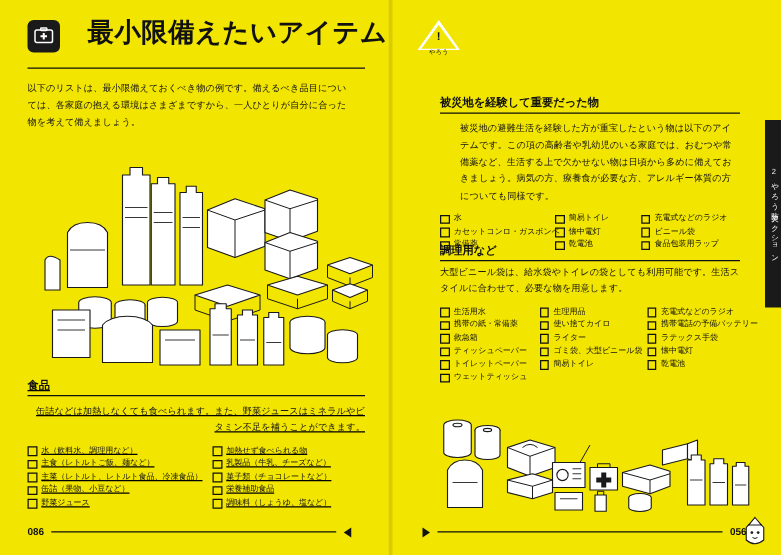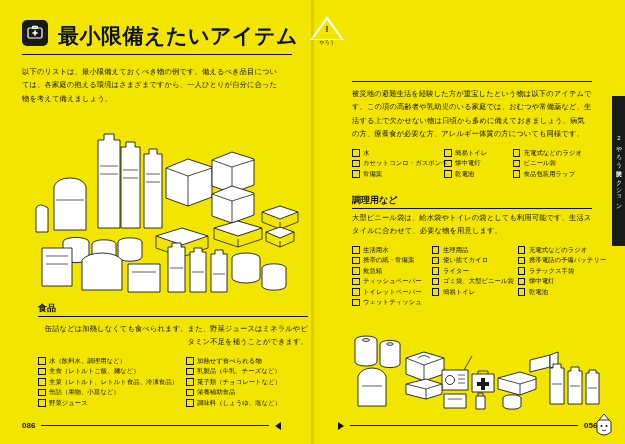--- a/index.html
+++ b/index.html
@@ -17,21 +17,21 @@
   .left-page{position:relative;width:312px;height:444px;}
   .right-page{position:relative;width:313px;height:444px;}
   .gutter{
     position:absolute;left:311px;top:0;width:3px;height:444px;
     background:rgba(0,0,0,0.10);
   }
 
   
   .header{
     position:absolute;left:22px;top:16px;
-    display:flex;align-items:flex-end;gap:10px;
+    display:flex;align-items:flex-start;gap:22px;
   }
   .hdr-badge{
     width:26px;height:26px;border-radius:5px;background:#1a1a1a;
     display:flex;align-items:center;justify-content:center;
     flex:0 0 auto;
   }
   .hdr-badge svg{display:block;}
   .hdr-title{
     font-size:21px;font-weight:bold;color:#111;letter-spacing:0.5px;
     white-space:nowrap;line-height:1;
@@ -191,21 +191,21 @@
           <path d="M246 160 l0 18 a12 4.2 0 0 0 24 0 l0 -18"></path>
 
           <path d="M246 104 l18 -6 l18 6 l-18 7 z"></path>
           <path d="M246 104 l0 10 l18 7 l0 -7 M282 104 l0 10 l-18 7" fill="none" stroke-width="0.8"></path>
           <path d="M250 124 l14 -5 l14 5 l-14 6 z"></path>
           <path d="M250 124 l0 9 l14 6 l0 -6 M278 124 l0 9 l-14 6" fill="none" stroke-width="0.8"></path>
         </g>
       </svg>
     </div>
 
-    <div style="position:absolute;left:38px;top:304px;width:270px;">
+    <div style="position:absolute;left:22px;top:304px;width:270px;text-decoration:underline;">
       <div class="sec-title">食品</div>
       <div class="sec-underline"></div>
       <div class="para" style="margin-top:5px;text-align:right;">缶詰などは加熱しなくても食べられます。また、野菜ジュースはミネラルやビタミン不足を補うことができます。</div>
 
       <div class="chk-grid" style="margin-top:8px;">
         <div class="chk-col" style="width:138px;">
           <div class="chk">
               <span class="box"></span>
               <span>水（飲料水、調理用など）</span>
             </div>
@@ -258,22 +258,23 @@
     </div>
   </div>
 
   <div class="gutter"></div>
 
   <div class="right-page">
 
     <div class="side-tab">2やろう防災アクション</div>
 
     <div style="position:absolute;left:40px;top:78px;width:240px;">
+      <div class="sec-title">被災地を経験して重要だった物</div>
       <div class="sec-underline"></div>
-      <div class="para" style="margin-top:5px;">被災地の避難生活を経験した方が重宝したという物は以下のアイテムです。この項の高齢者や乳幼児のいる家庭では、おむつや常備薬など、生活する上で欠かせない物は日頃から多めに備えておきましょう。病気の方、療養食が必要な方、アレルギー体質の方についても同様です。</div>
+      <div class="para" style="margin-top:5px;margin-left:16px;">被災地の避難生活を経験した方が重宝したという物は以下のアイテムです。この項の高齢者や乳幼児のいる家庭では、おむつや常備薬など、生活する上で欠かせない物は日頃から多めに備えておきましょう。病気の方、療養食が必要な方、アレルギー体質の方についても同様です。</div>
 
       <div class="chk-grid" style="margin-top:8px;">
         <div class="chk-col" style="width:82px;">
           <div class="chk">
               <span class="box"></span>
               <span>水</span>
             </div>
           <div class="chk">
               <span class="box"></span>
               <span>カセットコンロ・ガスボンベ</span>

